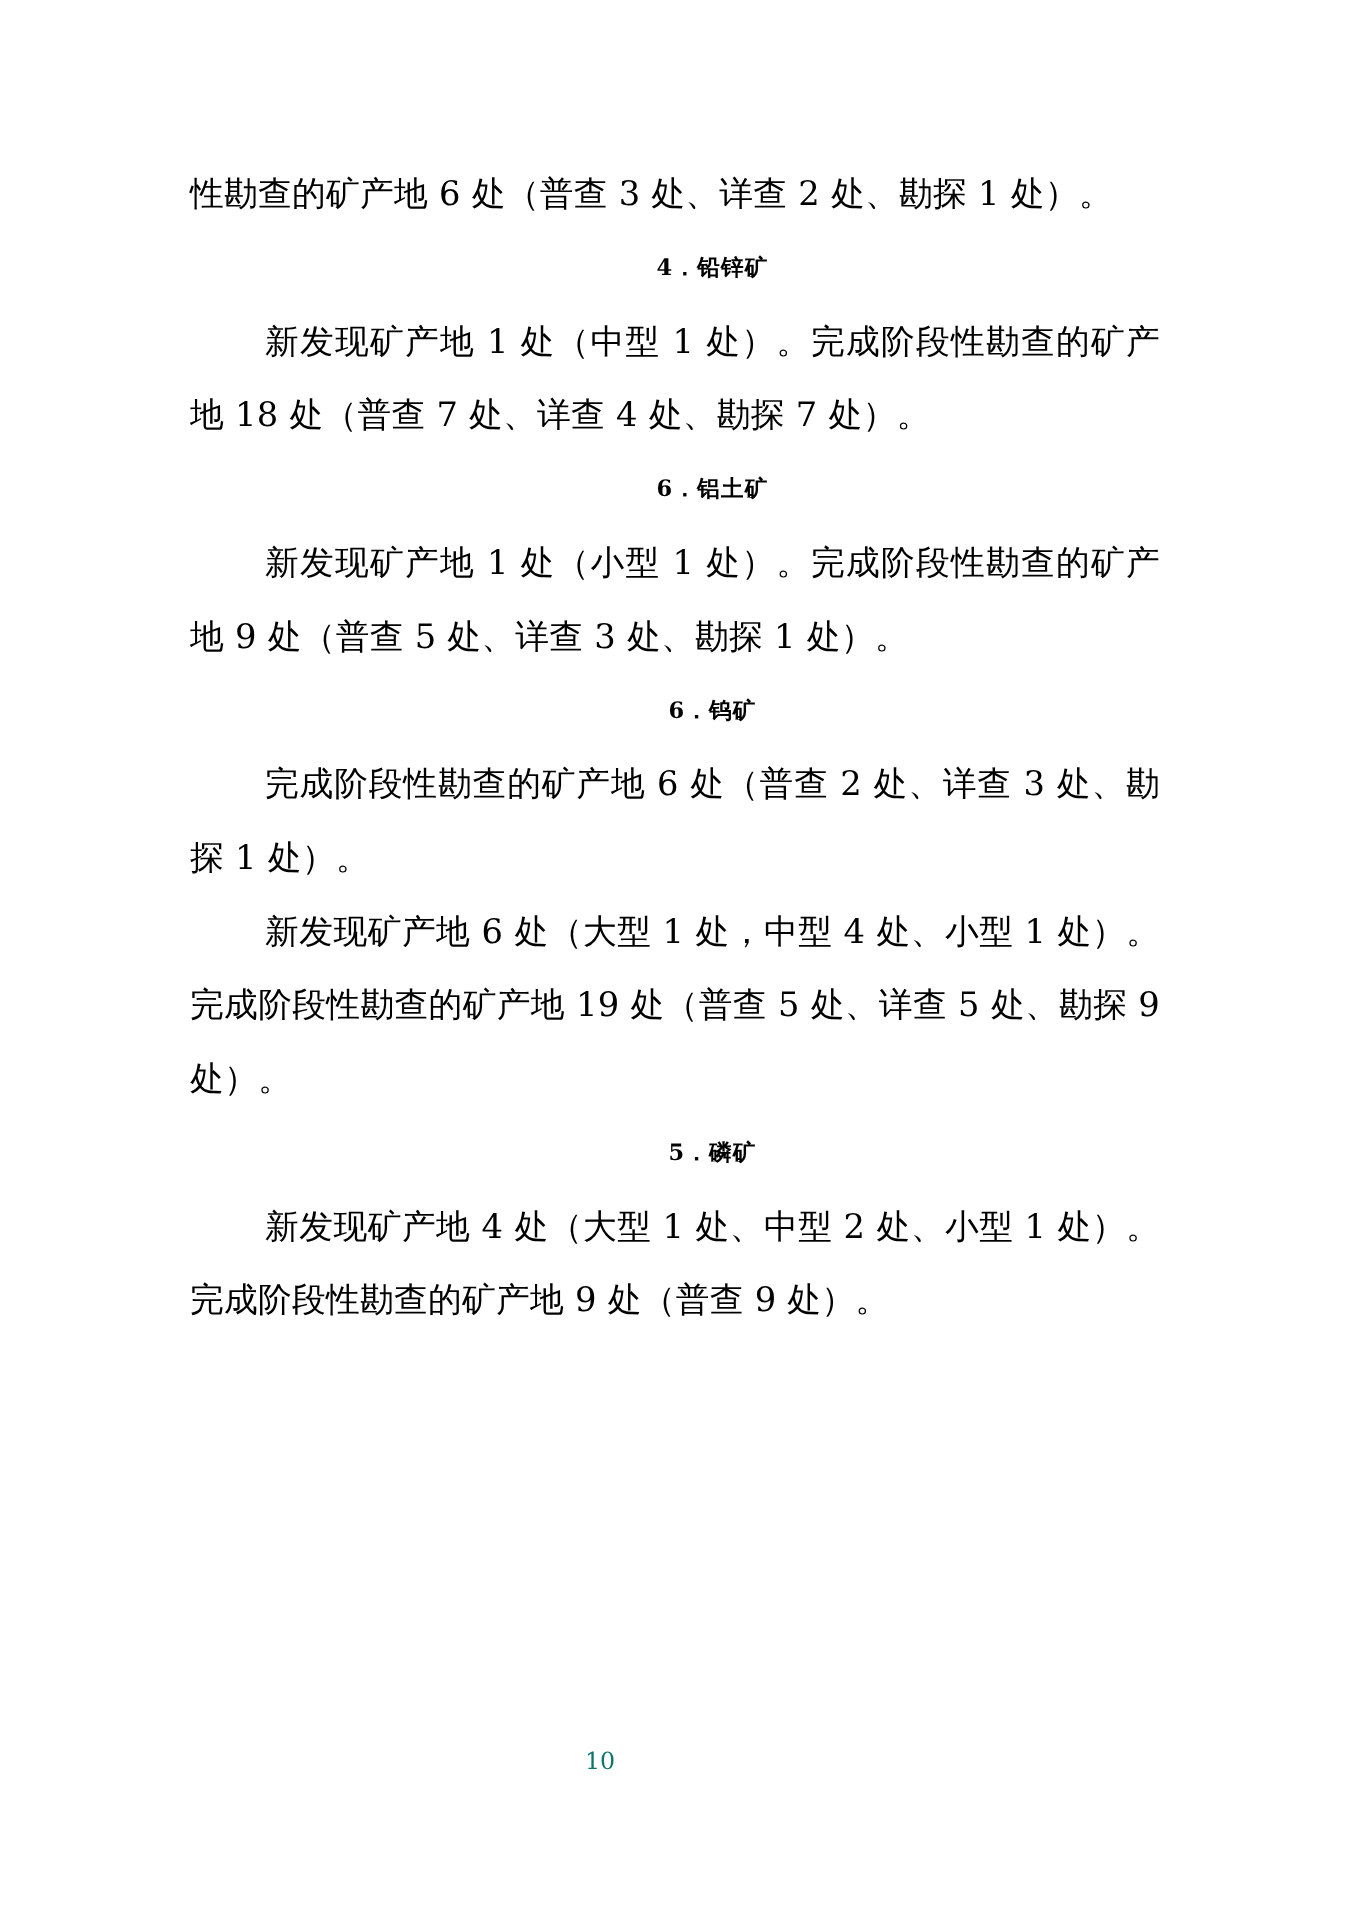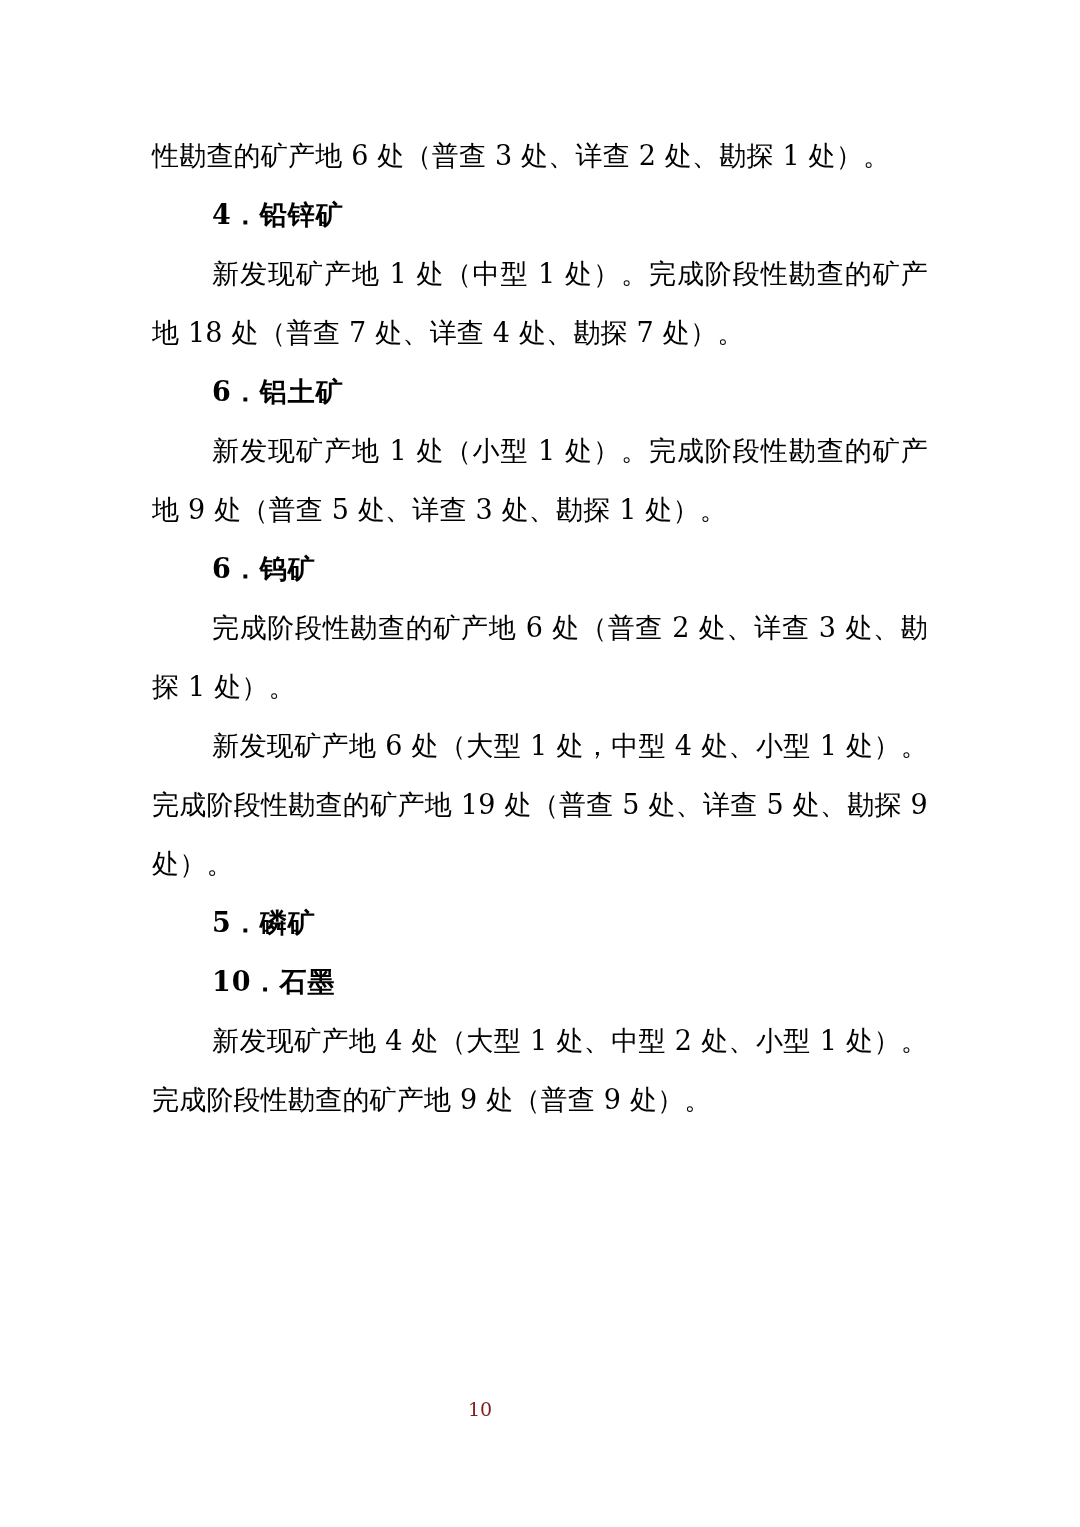--- a/index.html
+++ b/index.html
@@ -29,36 +29,37 @@
     text-align: justify;
     text-justify: inter-ideograph;
     letter-spacing: 0.2px;
     margin: 0;
     white-space: pre-wrap;
   }
   .para.indent {
     text-indent: 60px;
   }
   .heading {
-    font-size: 27px;
+    font-size: 18px;
     line-height: 59px;
     font-weight: bold;
     margin: 0;
     text-indent: 60px;
     letter-spacing: 1px;
+    text-align: center;
   }
   .footer {
     position: absolute;
     left: 0;
     top: 1398px;
     width: 960px;
     text-align: center;
     font-size: 19px;
     font-family: "DejaVu Serif", "Liberation Serif", serif;
-    color: #7f1d1d;
+    color: #0f766e;
   }
 </style>
 </head>
 <body>
 
 <div class="page">
   <div class="content">
 
     <p class="para">性勘查的矿产地 6 处（普查 3 处、详查 2 处、勘探 1 处）。</p>
 
@@ -69,19 +70,18 @@
     <p class="para indent">新发现矿产地 1 处（小型 1 处）。完成阶段性勘查的矿产地 9 处（普查 5 处、详查 3 处、勘探 1 处）。</p>
 
     <h3 class="heading">6．钨矿</h3>
     <p class="para indent">完成阶段性勘查的矿产地 6 处（普查 2 处、详查 3 处、勘探 1 处）。</p>
 
 
     <p class="para indent">新发现矿产地 6 处（大型 1 处，中型 4 处、小型 1 处）。完成阶段性勘查的矿产地 19 处（普查 5 处、详查 5 处、勘探 9 处）。</p>
 
     <h3 class="heading">5．磷矿</h3>
 
-    <h3 class="heading">10．石墨</h3>
     <p class="para indent">新发现矿产地 4 处（大型 1 处、中型 2 处、小型 1 处）。完成阶段性勘查的矿产地 9 处（普查 9 处）。</p>
 
   </div>
 
   <div class="footer">10</div>
 </div>
 
 </body></html>

